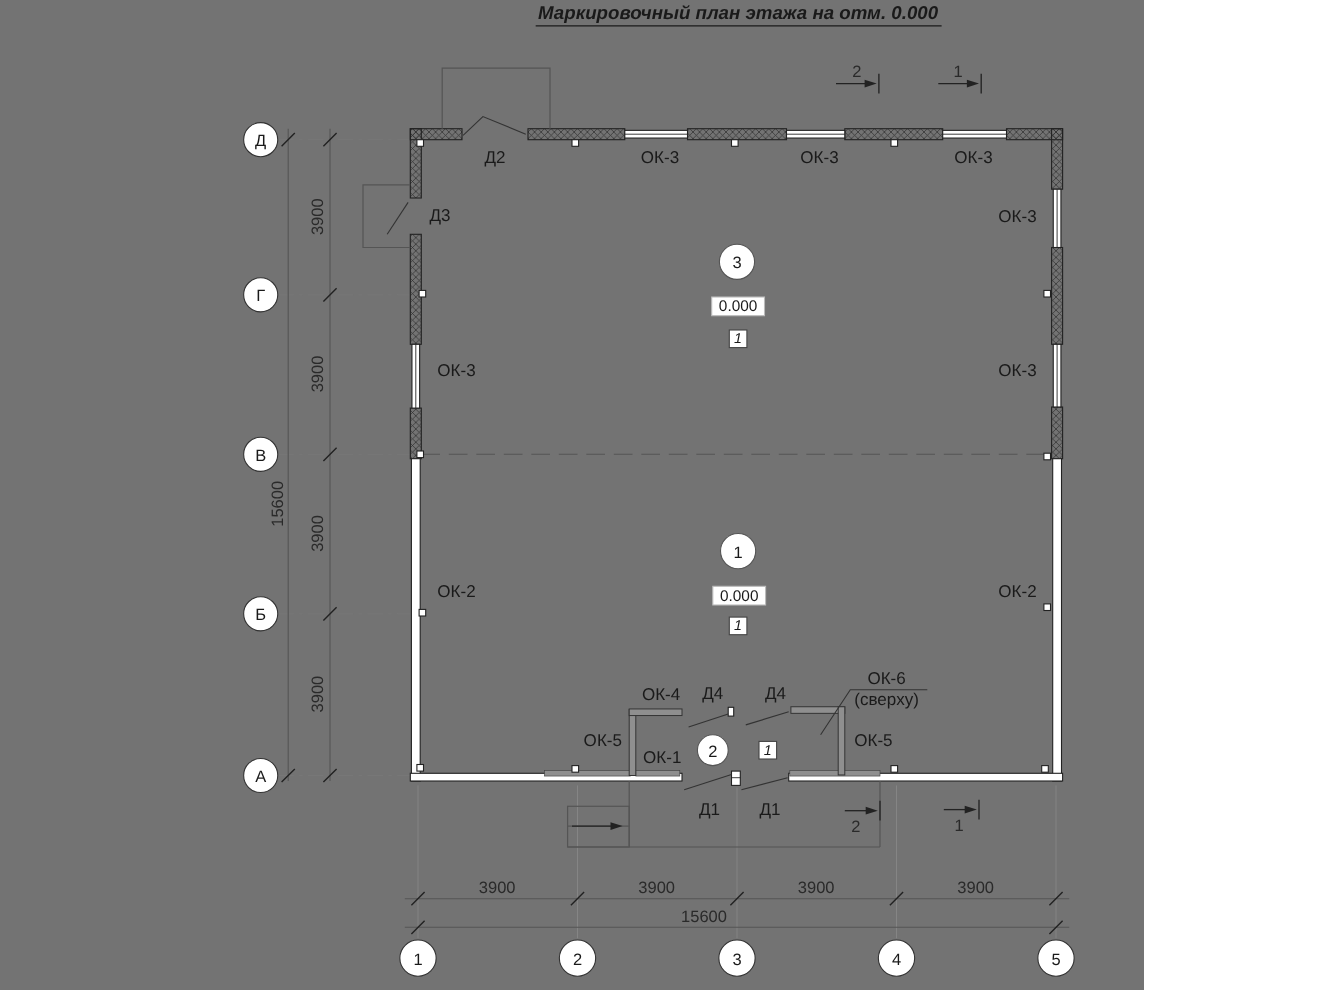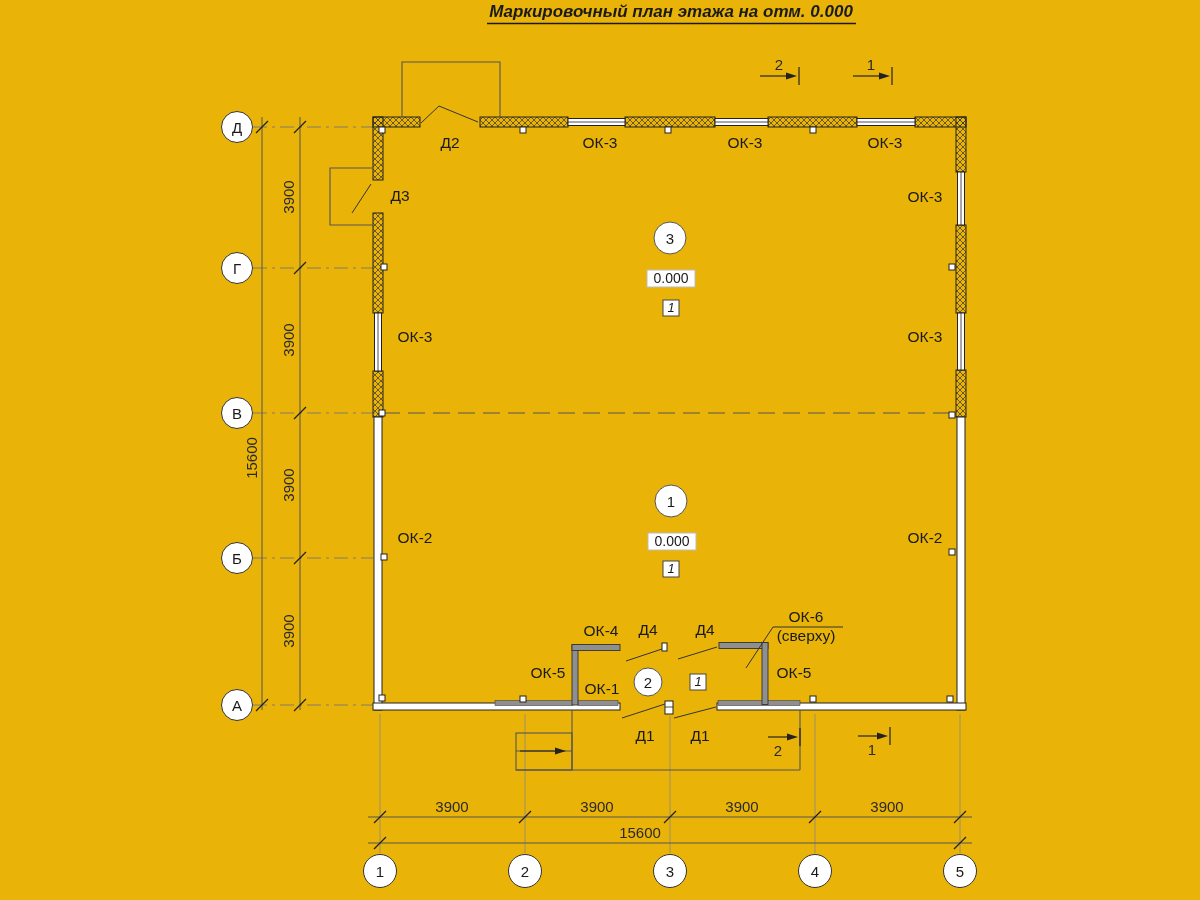--- a/index.html
+++ b/index.html
@@ -1,16 +1,16 @@
 <!DOCTYPE html>
 <html><head>
 <meta charset="utf-8">
 <style>
   html,body{margin:0;padding:0;background:#fff;}
-  .canvas{position:relative;width:1200px;height:900px;background:#eab308;overflow:hidden;
+  .canvas{position:relative;width:1040px;height:900px;background:#737373;overflow:hidden;
           font-family:"Liberation Sans", sans-serif;}
   svg{position:absolute;left:0;top:0;}
   svg text{font-family:"Liberation Sans", sans-serif;fill:#1a1a1a;}
   .t-title{font-size:17px;font-style:italic;font-weight:bold;}
   .t-label{font-size:15.5px;}
   .t-dim{font-size:15px;fill:#2a2a2a;}
   .t-axis{font-size:15px;}
   .t-floor{font-size:13px;font-style:italic;}
   .t-elev{font-size:14px;}
   .thin{stroke:#555;stroke-width:1;fill:none;}

